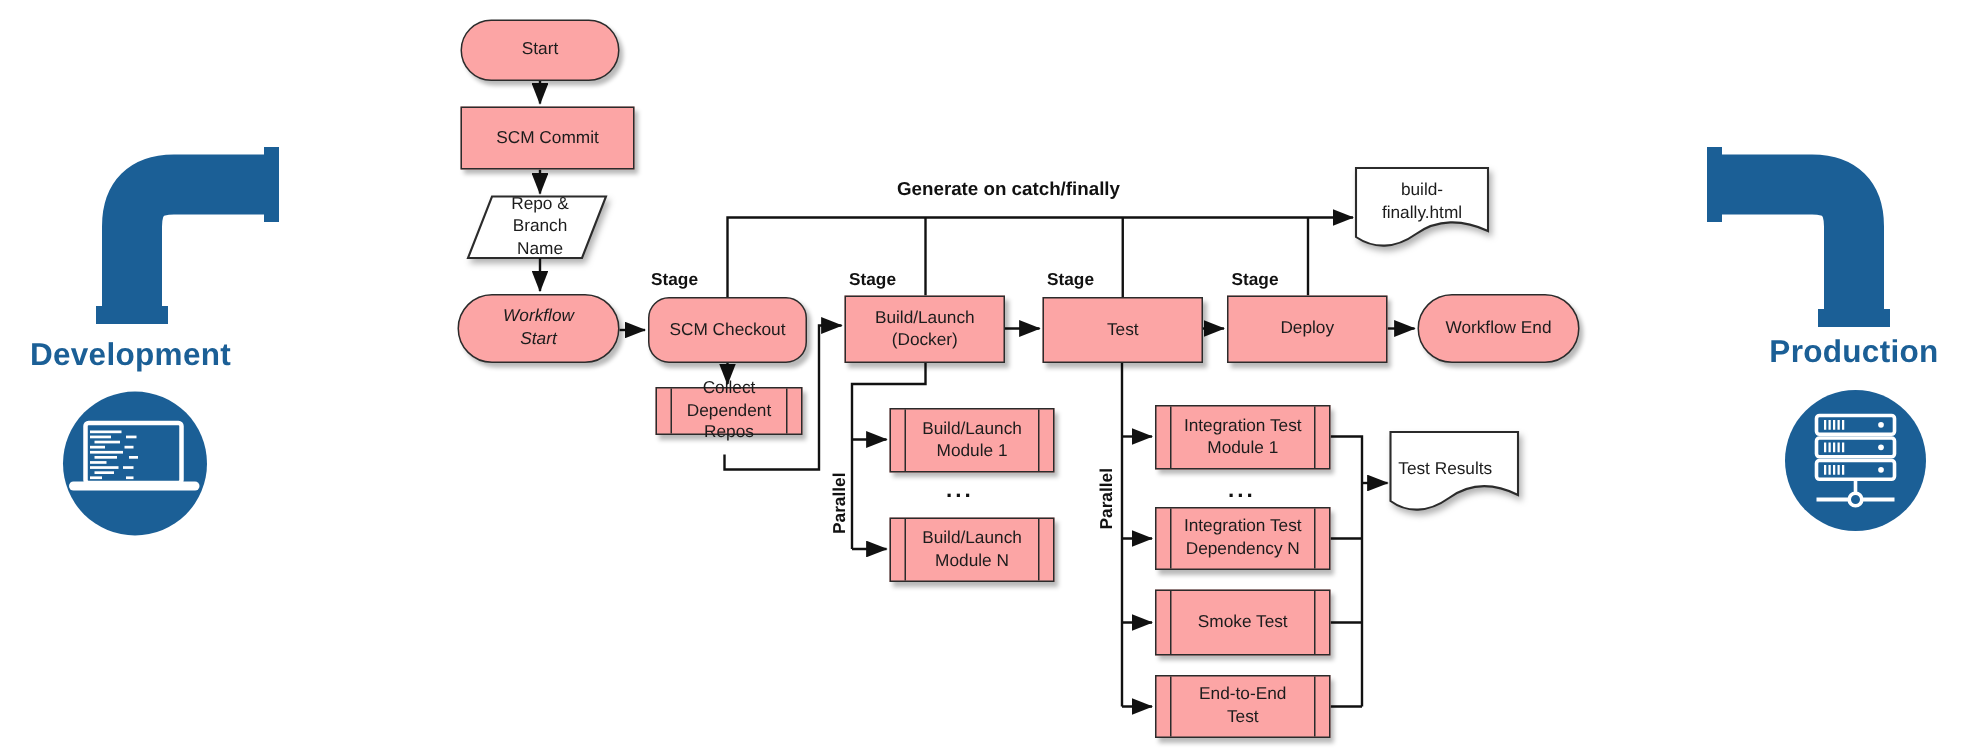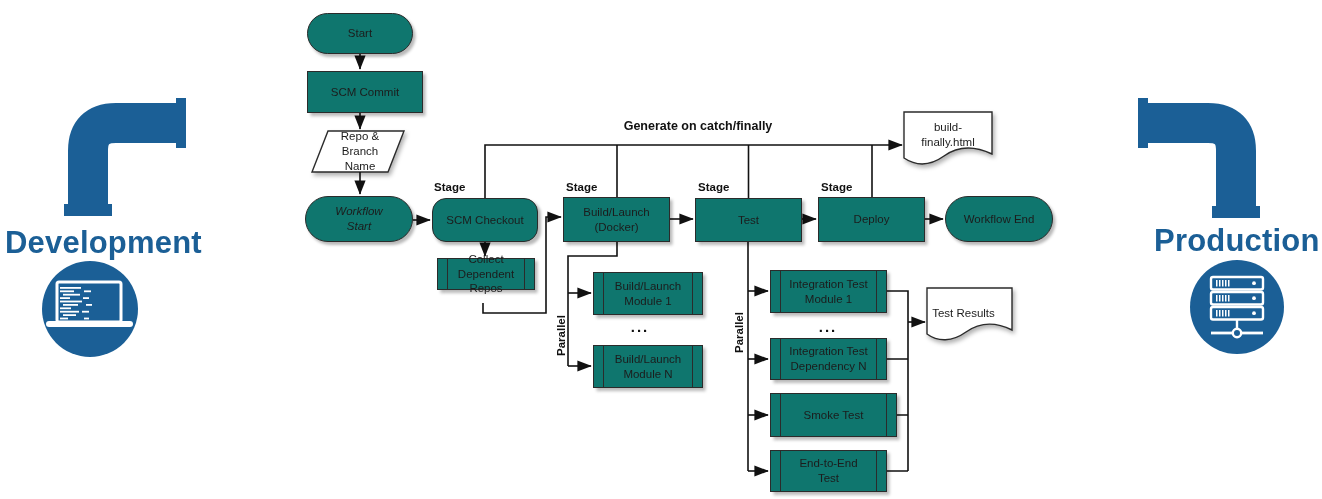--- a/index.html
+++ b/index.html
@@ -2,37 +2,37 @@
 <html><head>
 <meta charset="utf-8">
 <style>
   html,body { margin:0; padding:0; background:#fff; }
   .canvas { position:relative; width:1322px; height:499px; background:#ffffff;
             font-family:"Liberation Sans", sans-serif; overflow:hidden; }
   svg.layer { position:absolute; left:0; top:0; z-index:1; }
   .node { position:absolute; z-index:2; box-sizing:border-box; display:flex;
           align-items:center; justify-content:center; text-align:center;
           font-size:11.5px; line-height:1.28; color:#1c1c1c; white-space:pre-line; }
-  .box { background:#0f766e; border:1.4px solid #2b2b2b;
+  .box { background:#fca5a5; border:1.4px solid #2b2b2b;
          box-shadow:2.5px 3px 3px rgba(0,0,0,0.28); }
   .stadium { border-radius:23px; }
   .overlay { background:transparent; border:none; box-shadow:none; }
   .bar { position:absolute; top:0; bottom:0; width:0; border-left:1.4px solid #2b2b2b; }
   .bar-l { left:9px; } .bar-r { right:9px; }
   .subr-label { position:relative; z-index:1; white-space:pre-line; }
   .stage-label { position:absolute; z-index:2; font-size:11.5px; font-weight:bold; color:#111; }
-  .gen-label { position:absolute; z-index:2; width:200px; text-align:center;
+  .gen-label { position:absolute; z-index:2; width:200px; 
                font-size:12.5px; font-weight:bold; color:#111; }
   .parallel-label { position:absolute; z-index:2; width:70px; height:13px; text-align:center;
                     font-size:11.5px; font-weight:bold; color:#111;
                     transform:rotate(-90deg); transform-origin:center; }
   .dots { position:absolute; z-index:2; width:26px; text-align:center;
           font-size:15px; font-weight:bold; letter-spacing:2px; color:#111; }
-  .env-label { position:absolute; z-index:2; width:164px; text-align:left;
-               font-size:31px; font-weight:bold; color:#1b5f96; letter-spacing:0.2px; }
+  .env-label { position:absolute; z-index:2; width:164px; text-align:center;
+               font-size:21px; font-weight:bold; color:#1b5f96; letter-spacing:0.2px; }
   .shape { filter:drop-shadow(2.5px 3px 2px rgba(0,0,0,0.3)); }
 </style>
 </head>
 <body>
 
 <div class="canvas">
 
   <svg class="layer" width="1322" height="499" viewBox="0 0 1322 499">
     <defs>
       <marker id="arr" markerWidth="9" markerHeight="7" refX="8.5" refY="3.5" orient="auto">
@@ -196,21 +196,21 @@
     <i class="bar bar-r"></i>
     <span class="subr-label">Integration Test
 Module 1</span>
   </div>
   <div class="node box" style="left:770px; top:338px; width:117px; height:42px;">
     <i class="bar bar-l"></i>
     <i class="bar bar-r"></i>
     <span class="subr-label">Integration Test
 Dependency N</span>
   </div>
-  <div class="node box" style="left:770px; top:393px; width:127px; height:44px;">
+  <div class="node box" style="left:770px; top:393px; width:117px; height:44px;">
     <i class="bar bar-l"></i>
     <i class="bar bar-r"></i>
     <span class="subr-label">Smoke Test</span>
   </div>
   <div class="node box" style="left:770px; top:450px; width:117px; height:42px;">
     <i class="bar bar-l"></i>
     <i class="bar bar-r"></i>
     <span class="subr-label">End-to-End
 Test</span>
   </div>

